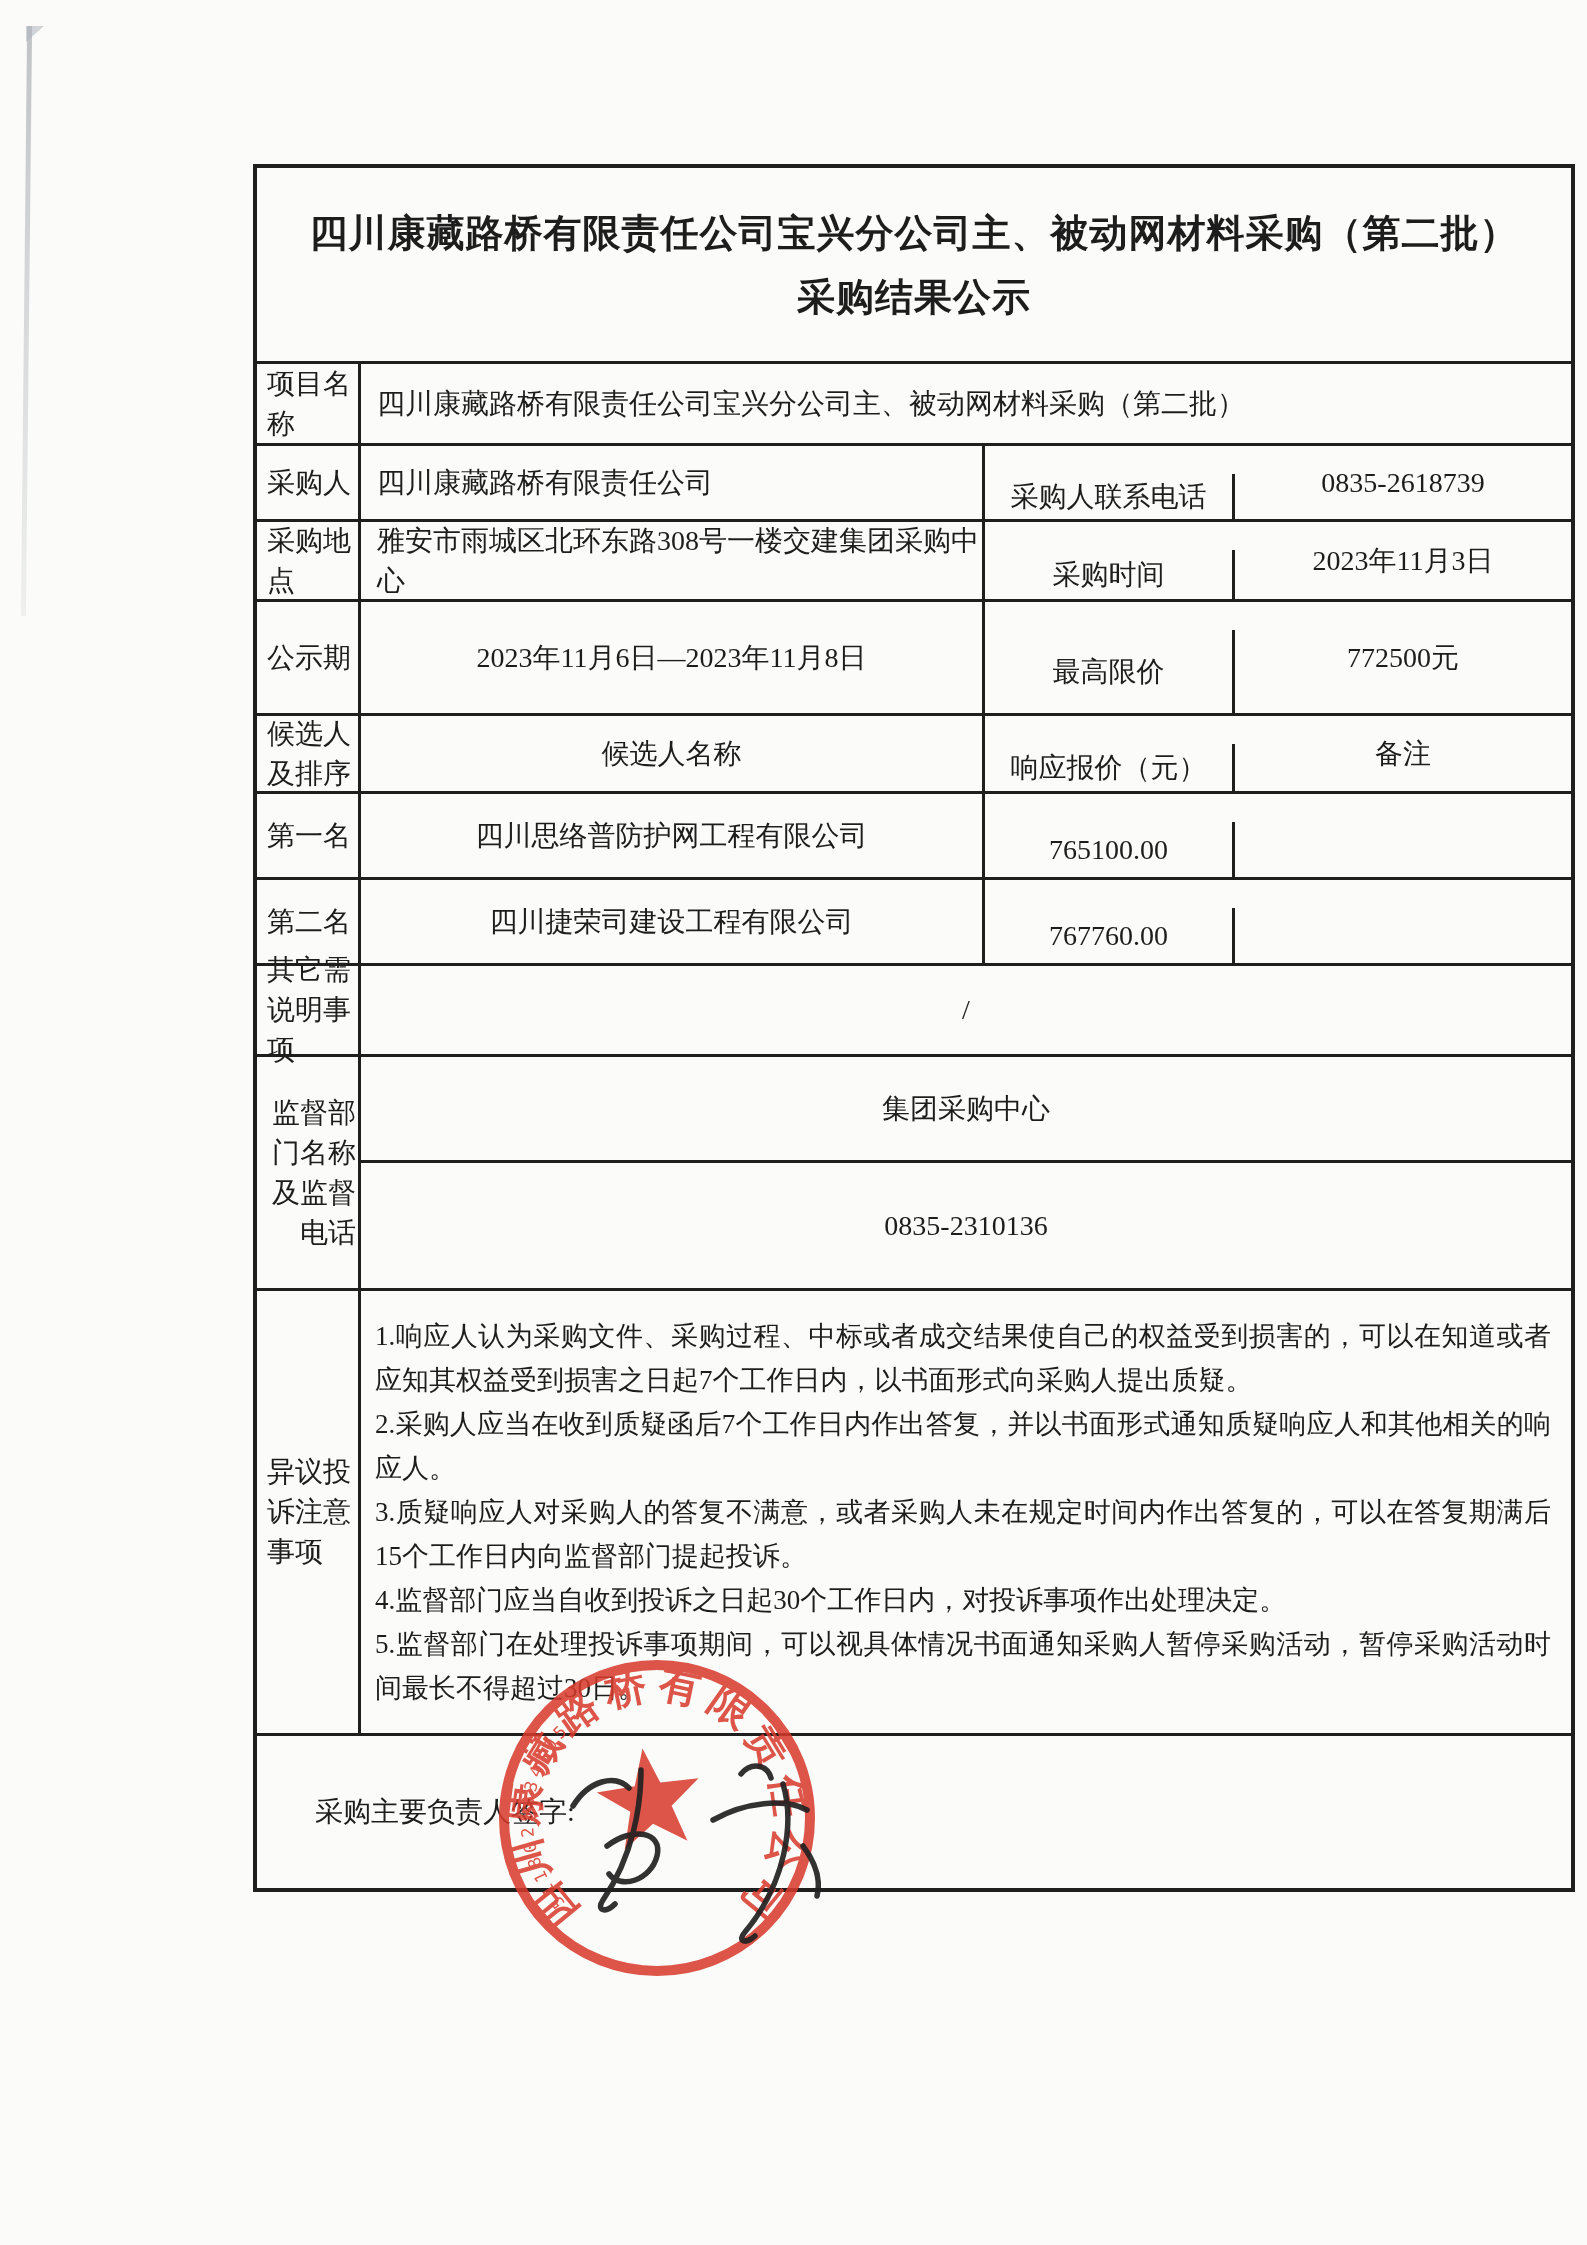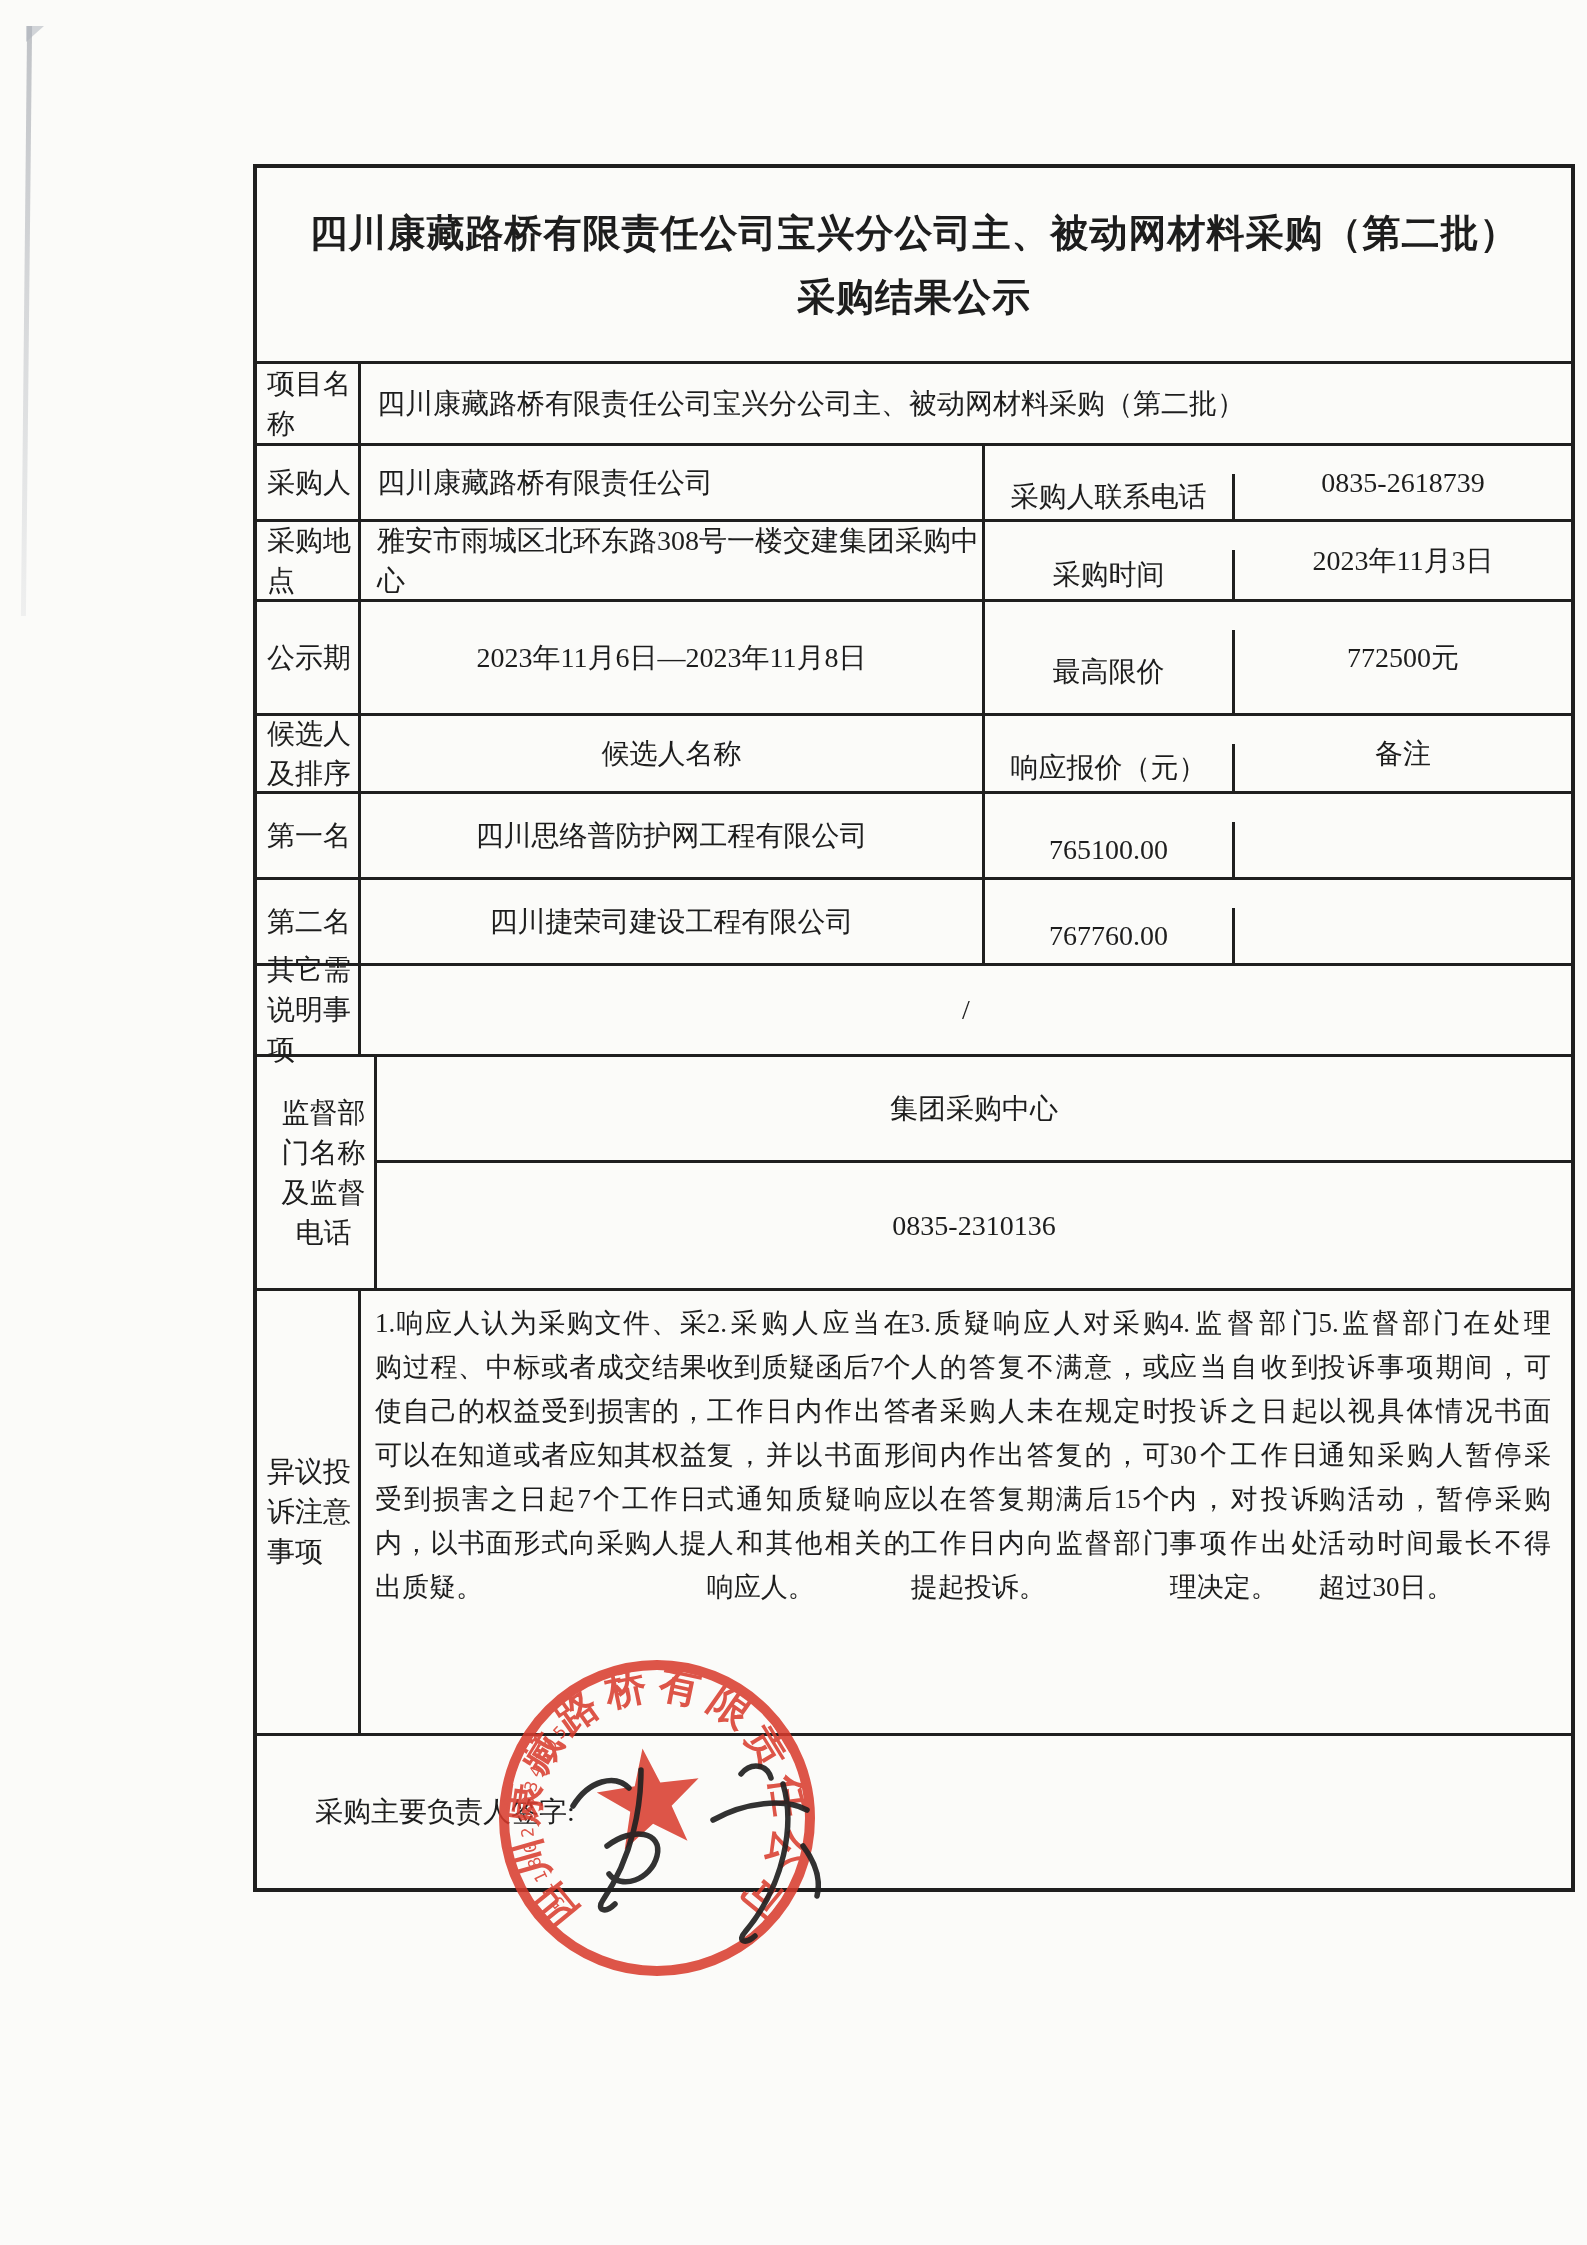--- a/index.html
+++ b/index.html
@@ -35,21 +35,21 @@
   }
   .row{display:flex;border-bottom:3px solid var(--bc);}
   .row.last{border-bottom:none;margin-left:44px;}
   .c{
     border-right:3px solid var(--bc);
     display:flex;align-items:center;
     font-size:28px;line-height:40px;
   }
   .c:last-child{border-right:none;}
   .lab{width:104px;padding:4px 4px 4px 10px;}
-  .lab.center{padding:4px 2px;justify-content:center;text-align:center;margin-left:16px;}
+  .lab.center{padding:4px 2px;justify-content:center;text-align:right;}
   .c2{width:624px;padding-left:16px;}
   .c2.center{justify-content:center;padding-left:0;text-align:center;}
   .c3{width:250px;justify-content:center;text-align:center;margin-top:28px;}
   .c4{flex:1;justify-content:center;text-align:center;}
   .span-cell{flex:1;justify-content:center;text-align:center;}
   .span-left{flex:1;padding-left:16px;}
 
   .title-row{
     height:196px;display:flex;flex-direction:column;
     align-items:center;justify-content:center;
@@ -60,21 +60,21 @@
 
   .sup-col{flex:1;display:flex;flex-direction:column;}
   .sup-sub{
     flex-grow:0;display:flex;align-items:center;justify-content:center;
     font-size:28px;
   }
   .sup-sub.first{height:106px;border-bottom:3px solid var(--bc);}
   .sup-sub.second{flex:1;}
 
   .objection-body{
-    flex:1;display:flex;flex-direction:row;justify-content:center;
+    flex:1;display:flex;flex-direction:column;justify-content:center;
     padding:10px 20px 10px 14px;
   }
   .objection-body p{
     font-size:27px;line-height:44px;text-align:justify;
   }
   .sig-row{position:relative;}
   .sig-label{padding-left:14px;font-size:28px;}
 
   .seal{position:absolute;left:487px;top:1648px;width:340px;height:340px;pointer-events:none;}
   .signature{position:absolute;left:545px;top:1728px;width:430px;height:230px;pointer-events:none;}

